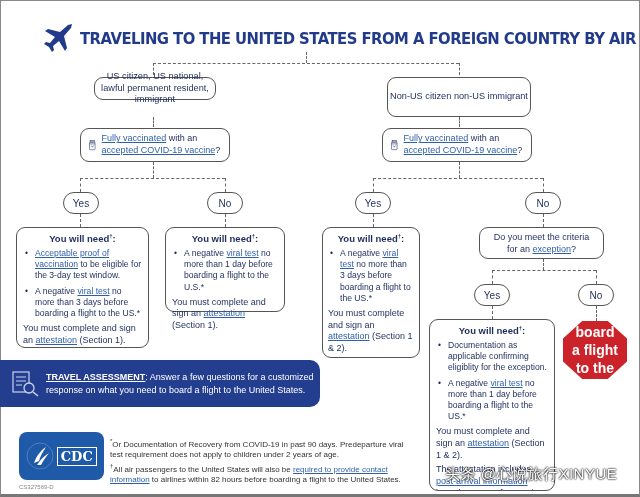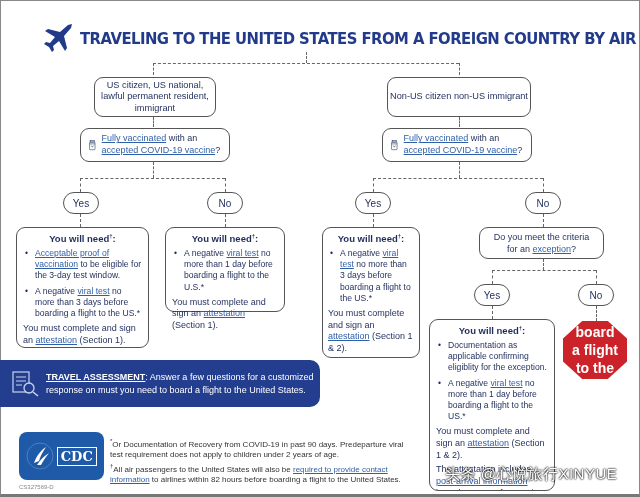--- a/index.html
+++ b/index.html
@@ -41,21 +41,21 @@
 <svg class="abs plane" viewBox="0 0 32 32">
   <path d="M30 2 L26 3 L18 10 L6 7 L3 9 L13 15 L8 21 L4 20 L2 22 L7 25 L10 30 L12 28 L11 24 L17 19 L23 29 L25 26 L22 14 L29 6 Z" fill="#223a8a"></path>
 </svg>
 <div class="abs title">TRAVELING TO THE UNITED STATES FROM A FOREIGN COUNTRY BY AIR</div>
 
 <div class="dline-v" style="left:306px;top:52px;height:11px;"></div>
 <div class="dline-h" style="left:153px;top:63px;width:306px;"></div>
 <div class="dline-v" style="left:153px;top:63px;height:12px;"></div>
 <div class="dline-v" style="left:459px;top:63px;height:12px;"></div>
 
-<div class="box center" style="left:94px;top:77px;width:122px;height:40px;font-size:9.2px;padding:0 6px;">
+<div class="box center" style="left:94px;top:77px;width:122px;height:23px;font-size:9.2px;padding:0 6px;">
   <span>US citizen, US national, lawful permanent resident, immigrant</span>
 </div>
 <div class="dline-v" style="left:153px;top:117px;height:10px;"></div>
 
 <div class="box vq" style="left:80px;top:128px;width:150px;height:34px;">
   <svg class="vial" viewBox="0 0 12 18">
       <rect x="2" y="0.5" width="8" height="3" fill="none" stroke="#1f2d5c" stroke-width="1"></rect>
       <rect x="1" y="4" width="10" height="13.5" rx="1" fill="none" stroke="#1f2d5c" stroke-width="1"></rect>
       <line x1="1" y1="7" x2="11" y2="7" stroke="#1f2d5c"></line>
       <path d="M4 10 L6 13 L8 10" fill="none" stroke="#1f2d5c"></path>
@@ -166,21 +166,21 @@
 
 <div class="abs assess">
   <svg class="ico" viewBox="0 0 28 26">
     <rect x="1" y="1" width="16" height="20" fill="none" stroke="#c9d3ee" stroke-width="1.2"></rect>
     <line x1="4" y1="6" x2="14" y2="6" stroke="#c9d3ee"></line>
       <line x1="4" y1="10" x2="14" y2="10" stroke="#c9d3ee"></line>
       <line x1="4" y1="14" x2="10" y2="14" stroke="#c9d3ee"></line>
     <circle cx="17" cy="17" r="5" fill="#233e8f" stroke="#c9d3ee" stroke-width="1.3"></circle>
     <line x1="21" y1="21" x2="26" y2="25" stroke="#c9d3ee" stroke-width="1.6"></line>
   </svg>
-  <span><b>TRAVEL ASSESSMENT</b><span>: Answer a few questions for a customized response on must you need to board a flight to the United States.</span></span>
+  <span><b>TRAVEL ASSESSMENT</b><span>: Answer a few questions for a customized response on what you need to board a flight to the United States.</span></span>
 </div>
 
 <div class="abs cdc">
   <svg width="28" height="30" viewBox="0 0 28 30">
     <circle cx="14" cy="15" r="13" fill="none" stroke="#6f97cf" stroke-width="0.6"></circle>
     <path d="M8 22 C10 16 14 10 20 6 C16 12 14 16 13 20 Z" fill="#fff"></path>
     <path d="M11 24 C14 19 18 15 23 12 C19 17 17 20 15 24 Z" fill="#fff"></path>
   </svg>
   <span class="cdc-text">CDC</span>
 </div>

